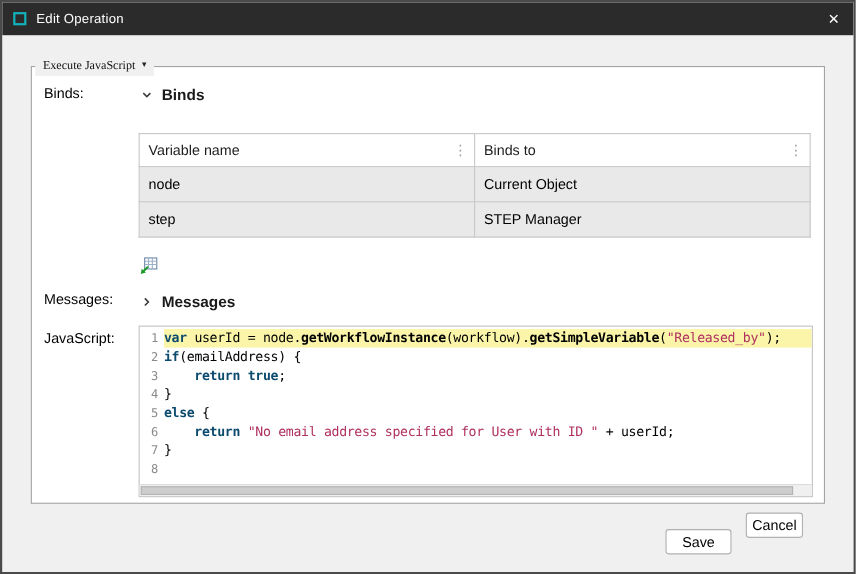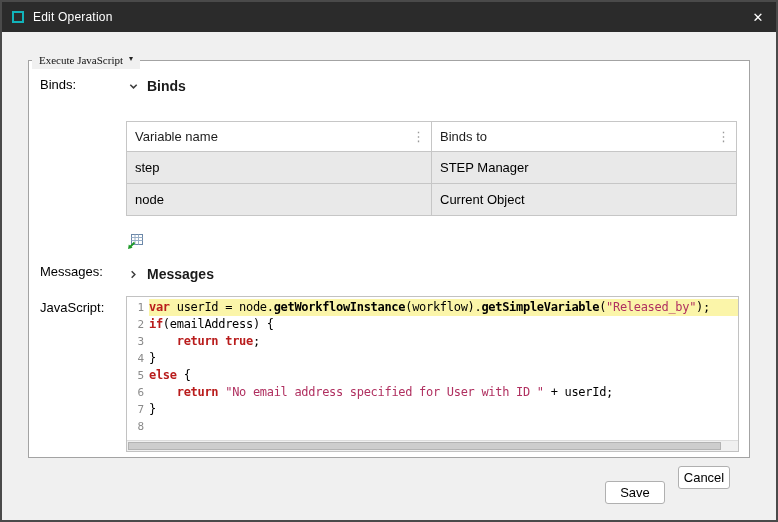--- a/index.html
+++ b/index.html
@@ -83,21 +83,21 @@
     width: 22px; flex: none; text-align: right; padding-right: 5px;
     color: #8a8a8a; font-family: "DejaVu Sans Mono", monospace; font-size: 11px;
   }
   .ln { height: 17px; line-height: 17px; }
   .code-lines {
     flex: 1; overflow: hidden;
     font-family: "DejaVu Sans Mono", monospace; font-size: 12px; letter-spacing: -0.3px;
   }
   .code-line { height: 17px; line-height: 17px; white-space: pre; color: #000; }
   .code-line.hl { background: #fbf5a9; }
-  .tk-kw { color: #b91c1c; font-weight: bold; }
+  .tk-kw { color: #0c4a6e; font-weight: bold; }
   .tk-fn { font-weight: bold; color: #000; }
   .tk-str { color: #b03060; }
   .tk-pl { color: #000000; }
   .hscroll { height: 11px; flex: none; background: #f0f0f0; border-top: 1px solid #dcdcdc; position: relative; }
   .hscroll-thumb {
     position: absolute; left: 1px; top: 1px; height: 8px; width: 97%;
     background: #cdcdcd; border: 1px solid #b3b3b3;
   }
 
   
@@ -147,26 +147,26 @@
             <th>
               <span class="th-inner">
                 <span>Binds to</span>
                 <span class="menu-dots">⋮</span>
               </span>
             </th>
           </tr>
         </thead>
         <tbody>
             <tr>
+              <td>node</td>
+              <td>Current Object</td>
+            </tr>
+            <tr>
               <td>step</td>
               <td>STEP Manager</td>
-            </tr>
-            <tr>
-              <td>node</td>
-              <td>Current Object</td>
             </tr>
           </tbody>
       </table>
 
       <button class="table-icon-btn">
         <span>
           <svg width="17" height="17" viewBox="0 0 17 17">
             <rect x="4.5" y="1.5" width="11" height="10" fill="#ffffff" stroke="#6b87a8"></rect>
             <line x1="4.5" y1="4.5" x2="15.5" y2="4.5" stroke="#9ab0c8"></line>
             <line x1="4.5" y1="7.5" x2="15.5" y2="7.5" stroke="#9ab0c8"></line>

